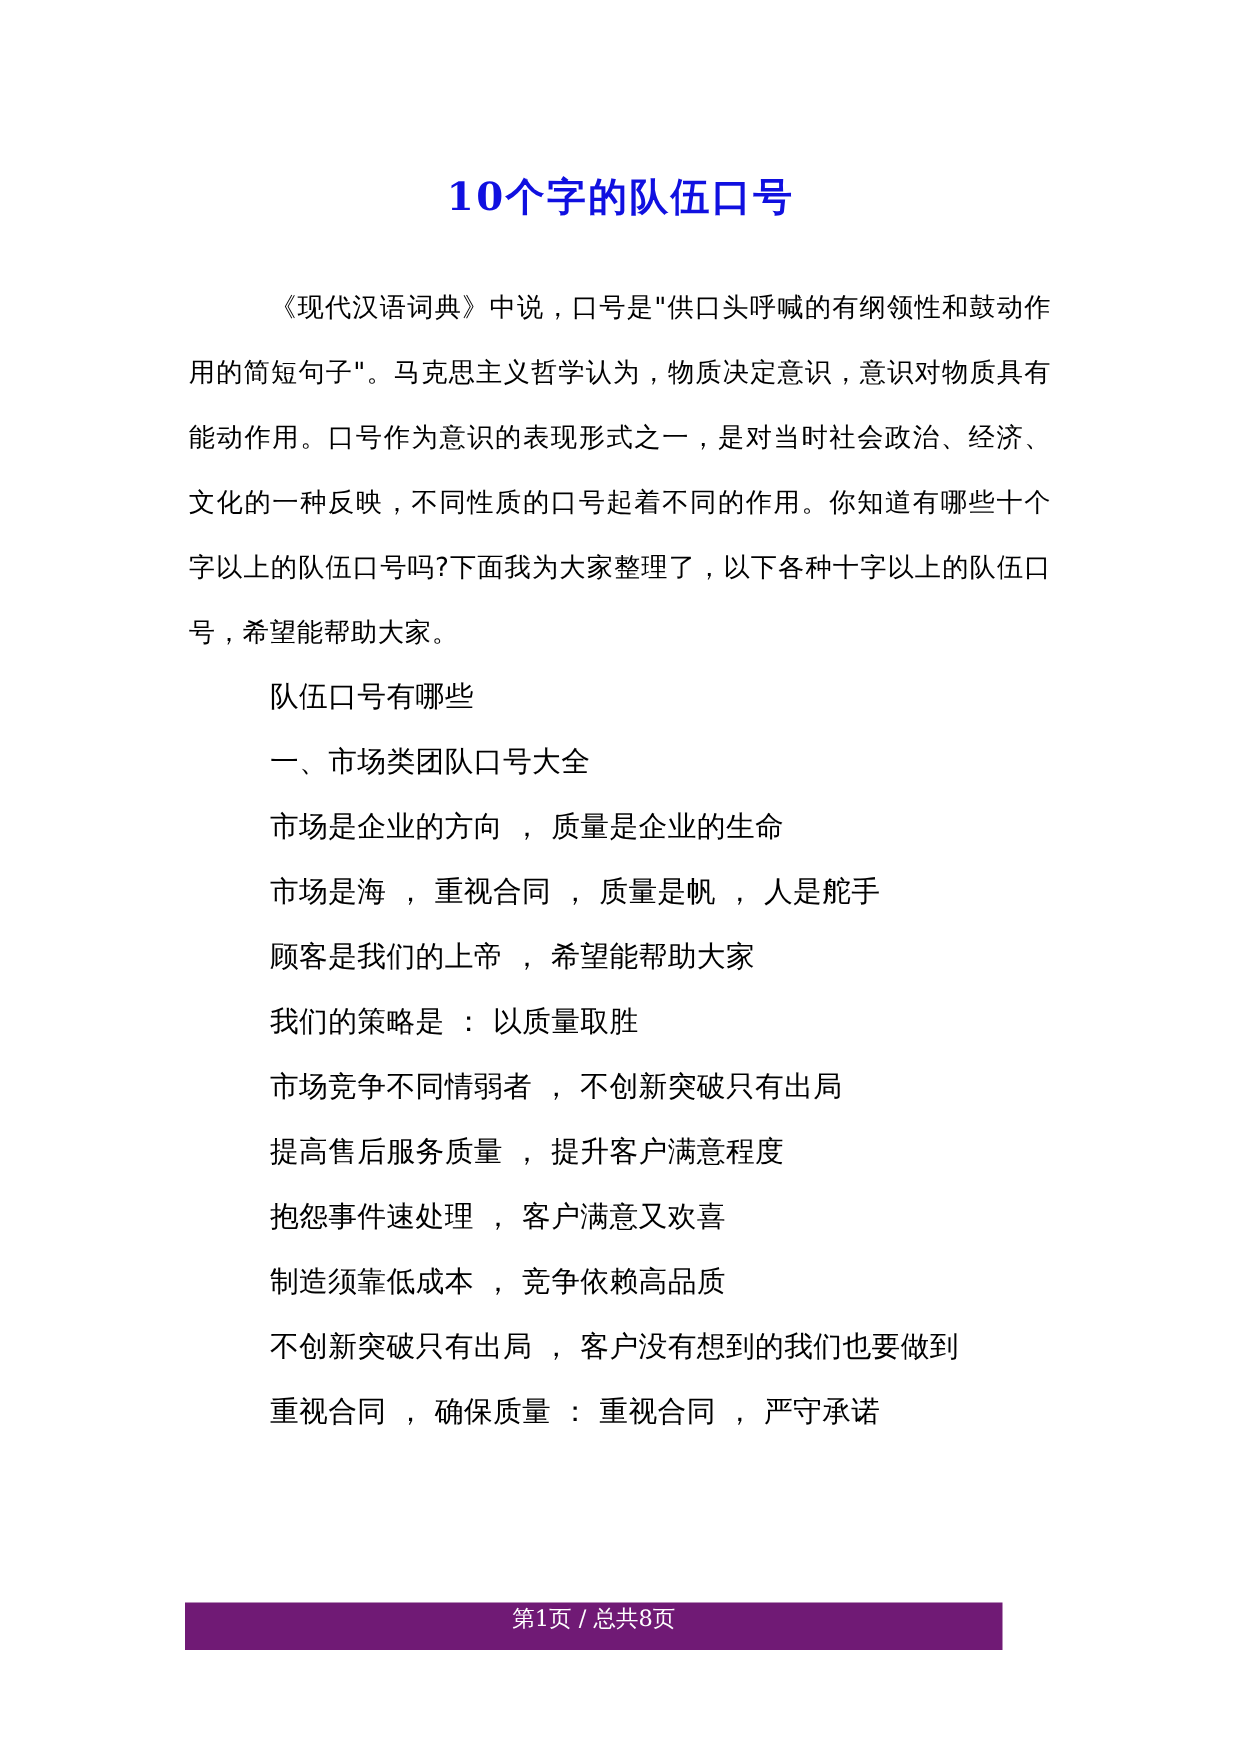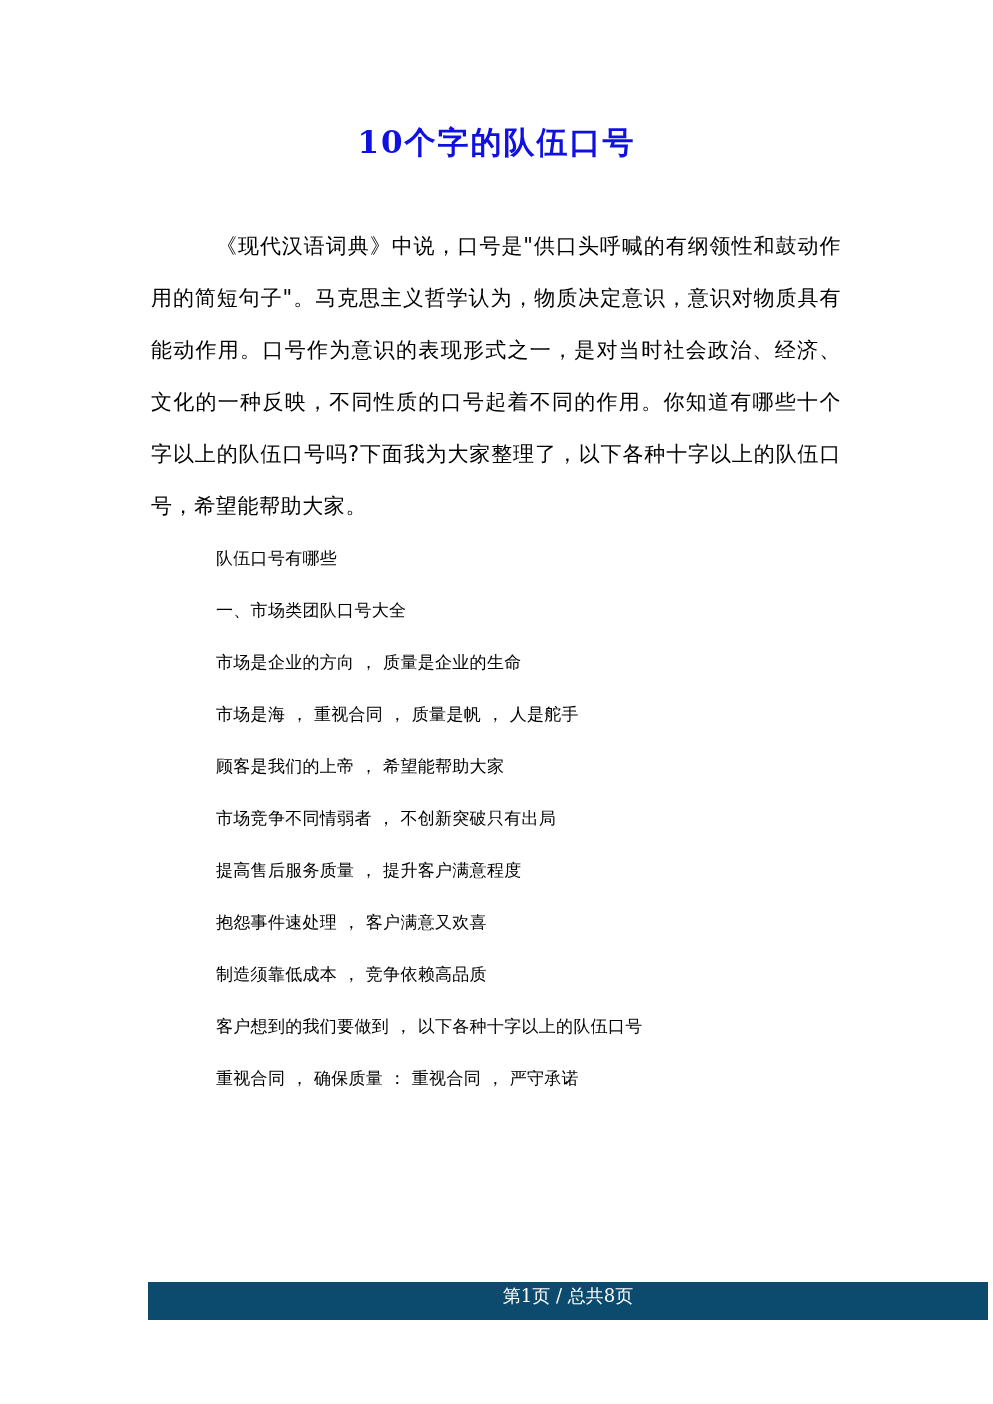--- a/index.html
+++ b/index.html
@@ -1,43 +1,44 @@
 <!DOCTYPE html>
 <html><head>
 <meta charset="utf-8">
 <style>
   html, body { margin: 0; padding: 0; background: #ffffff; }
   body { width: 993px; height: 1404px; position: relative; overflow: hidden;
          font-family: "DejaVu Sans", "Liberation Sans", sans-serif; color: #000; }
-  .title { position: absolute; top: 120px; left: 0; width: 993px; text-align: center;
+  .title { position: absolute; top: 136px; left: 0; width: 993px; text-align: center;
            font-family: "DejaVu Serif", "Liberation Serif", serif; font-weight: bold;
            font-size: 31px; color: #1010e0; letter-spacing: 2px; line-height: 44px; }
   .body-text { position: absolute; left: 151px; top: 220px; width: 690px; }
   .para { font-size: 21px; line-height: 52px; margin: 0; text-align: justify; letter-spacing: 0.6px; }
   .para.indent { text-indent: 65px; }
-  .line { font-size: 17px; line-height: 52px; margin: 0; padding-left: 65px; white-space: nowrap; letter-spacing: 0.3px; }
-  .footer { position: absolute; left: 148px; top: 1282px; width: 840px; height: 38px; background: #0c4a6e;
+  .line { font-size: 23px; line-height: 52px; margin: 0; padding-left: 65px; white-space: nowrap; letter-spacing: 0.3px; }
+  .footer { position: absolute; left: 148px; top: 1282px; width: 654px; height: 38px; background: #701a75;
             color: #fff; text-align: center; font-family: "DejaVu Serif", "Liberation Serif", serif;
             font-size: 18px; line-height: 28px; }
 </style>
 </head>
 <body>
 
 <div class="title">10个字的队伍口号</div>
 
 <div class="body-text">
   <p class="para indent">《现代汉语词典》中说，口号是"供口头呼喊的有纲领性和鼓动作用的简短句子"。马克思主义哲学认为，物质决定意识，意识对物质具有能动作用。口号作为意识的表现形式之一，是对当时社会政治、经济、文化的一种反映，不同性质的口号起着不同的作用。你知道有哪些十个字以上的队伍口号吗?下面我为大家整理了，以下各种十字以上的队伍口号，希望能帮助大家。</p>
   <p class="line">队伍口号有哪些</p>
   <p class="line">一、市场类团队口号大全</p>
   <p class="line">市场是企业的方向 ， 质量是企业的生命</p>
   <p class="line">市场是海 ， 重视合同 ， 质量是帆 ， 人是舵手</p>
   <p class="line">顾客是我们的上帝 ， 希望能帮助大家</p>
+  <p class="line">我们的策略是 ： 以质量取胜</p>
   <p class="line">市场竞争不同情弱者 ， 不创新突破只有出局</p>
   <p class="line">提高售后服务质量 ， 提升客户满意程度</p>
   <p class="line">抱怨事件速处理 ， 客户满意又欢喜</p>
   <p class="line">制造须靠低成本 ， 竞争依赖高品质</p>
-  <p class="line">客户想到的我们要做到 ， 以下各种十字以上的队伍口号</p>
+  <p class="line">不创新突破只有出局 ， 客户没有想到的我们也要做到</p>
   <p class="line">重视合同 ， 确保质量 ： 重视合同 ， 严守承诺</p>
 </div>
 
 <div class="footer">
   <span>第1页 / 总共8页</span>
 </div>
 
 </body></html>

